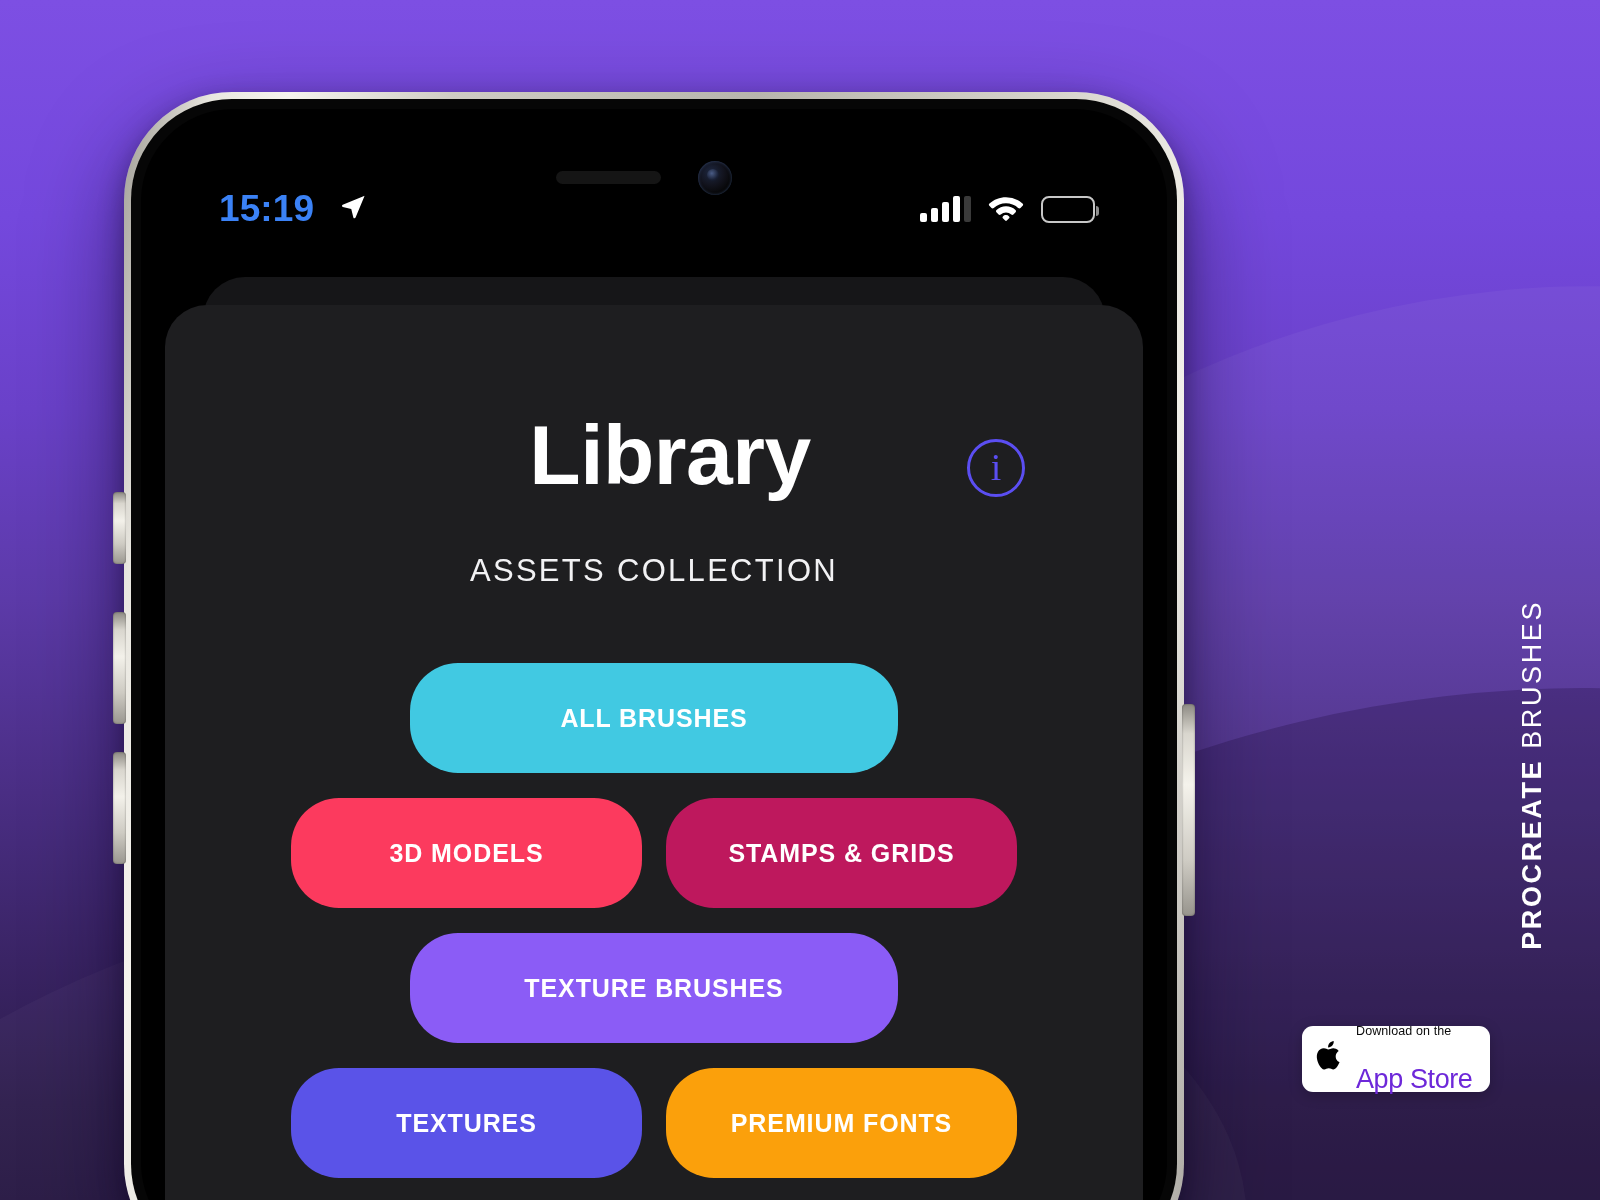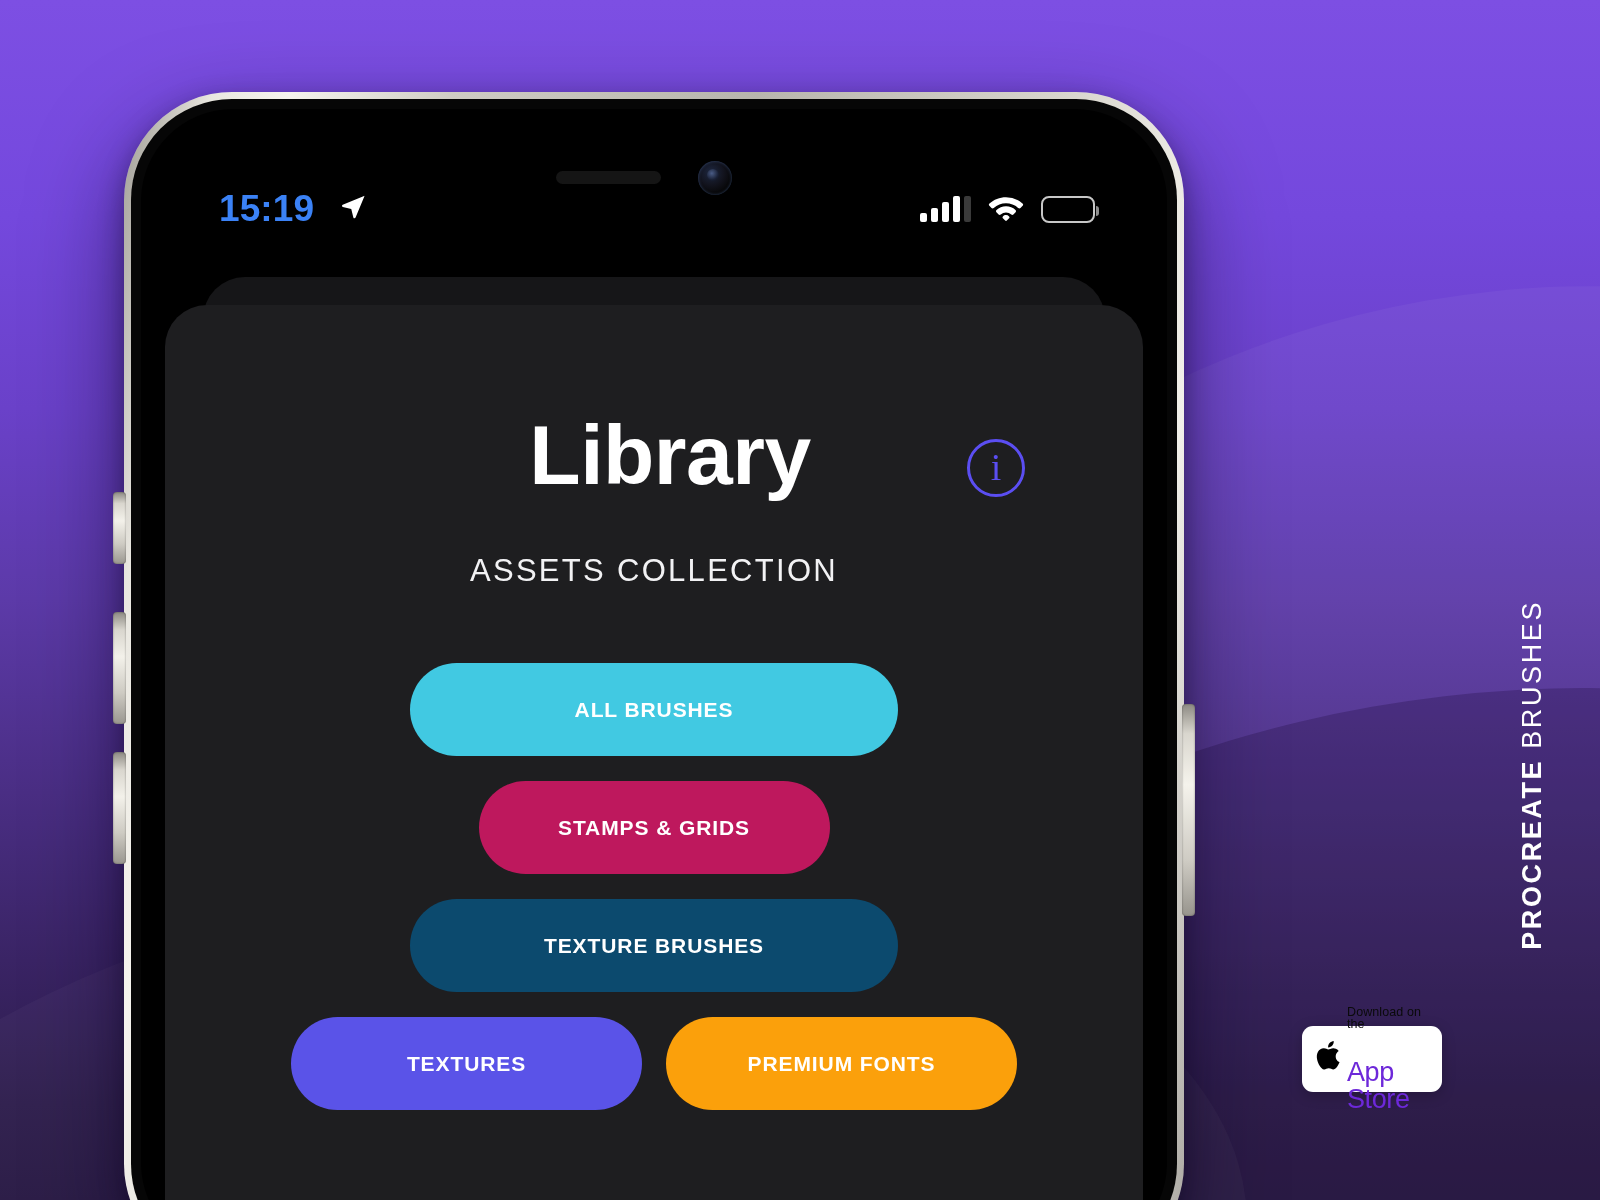--- a/index.html
+++ b/index.html
@@ -223,24 +223,24 @@
 
   .btn-stack {
     margin-top:74px;
     padding:0 52px;
     display:flex; flex-direction:column;
     gap:25px;
   }
   .btn-row { display:flex; gap:24px; justify-content:center; }
   .pill {
     display:flex; align-items:center; justify-content:center;
-    height:93px;
+    height:110px;
     border-radius:48px;
     color:#ffffff;
-    font-size:21px;
+    font-size:25px;
     font-weight:700;
     letter-spacing:0.9px;
     cursor:pointer;
     user-select:none;
     text-align:center;
     padding:0 18px;
   }
   .pill.wide   { width:488px; margin:0 auto; }
   .pill.half-l { width:351px; }
   .pill.half-r { width:351px; }
@@ -256,26 +256,26 @@
     letter-spacing:2.6px;
     white-space:nowrap;
     z-index:4;
   }
   .vert-brand .b-strong { font-weight:700; }
   .vert-brand .b-light  { font-weight:400; }
 
   .appstore-badge {
     position:absolute;
     left:1302px; top:1026px;
-    width:140px; height:66px;
+    width:188px; height:66px;
     background:#ffffff;
     border-radius:11px;
     display:flex; align-items:center;
     padding:0 13px;
-    gap:7px;
+    gap:16px;
     z-index:4;
     cursor:pointer;
     box-shadow:0 3px 14px rgba(0,0,0,0.22);
   }
   .as-apple { flex:0 0 auto; margin-top:-3px; }
   .as-text { display:flex; flex-direction:column; justify-content:center; line-height:1; }
   .as-small {
     color:#0a0a0a; font-size:12.5px; font-weight:400;
     letter-spacing:0.1px; margin-bottom:2px;
   }
@@ -371,27 +371,30 @@
 
         <div class="btn-stack">
 
           <div class="btn-row">
             <div class="pill wide" style="background: rgb(65, 201, 226);">
               <span>ALL BRUSHES</span>
             </div>
           </div>
 
           <div class="btn-row">
+            <div class="pill half-l" style="background: rgb(252, 58, 94);">
+              <span>3D MODELS</span>
+            </div>
             <div class="pill half-r" style="background: #be185d;">
               <span>STAMPS &amp; GRIDS</span>
             </div>
           </div>
 
           <div class="btn-row">
-            <div class="pill wide" style="background: #0c4a6e;">
+            <div class="pill wide" style="background: #8b5cf6;">
               <span>TEXTURE BRUSHES</span>
             </div>
           </div>
 
           <div class="btn-row">
             <div class="pill half-r" style="background: rgb(90, 83, 232);">
               <span>TEXTURES</span>
             </div>
             <div class="pill half-l" style="background: rgb(251, 160, 11);">
               <span>PREMIUM FONTS</span>

